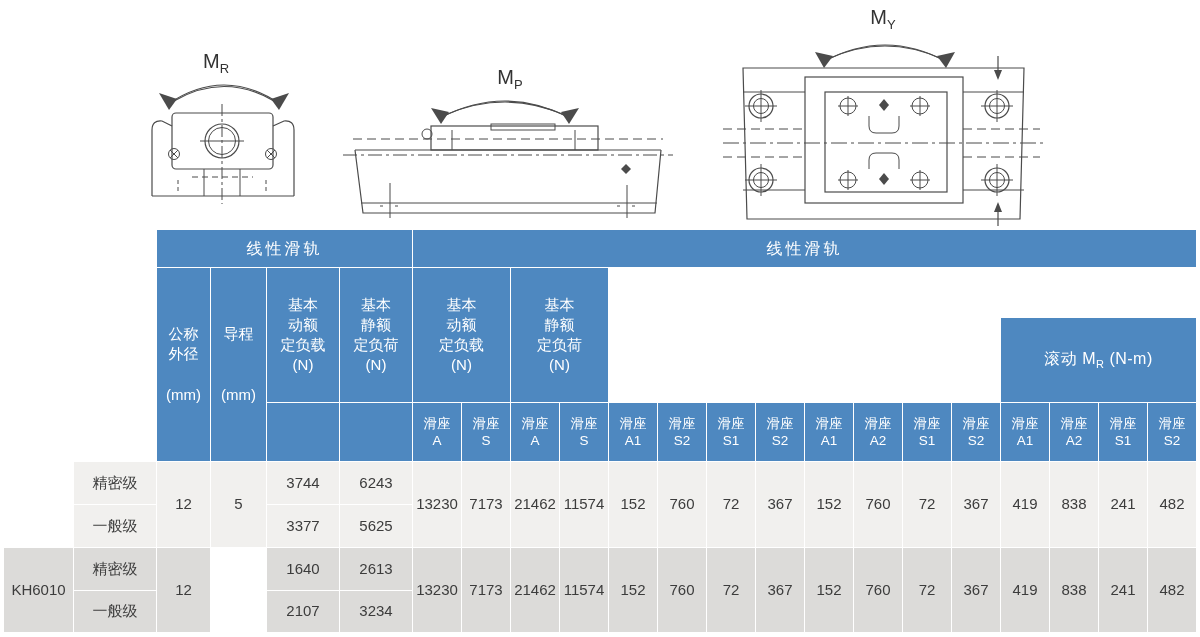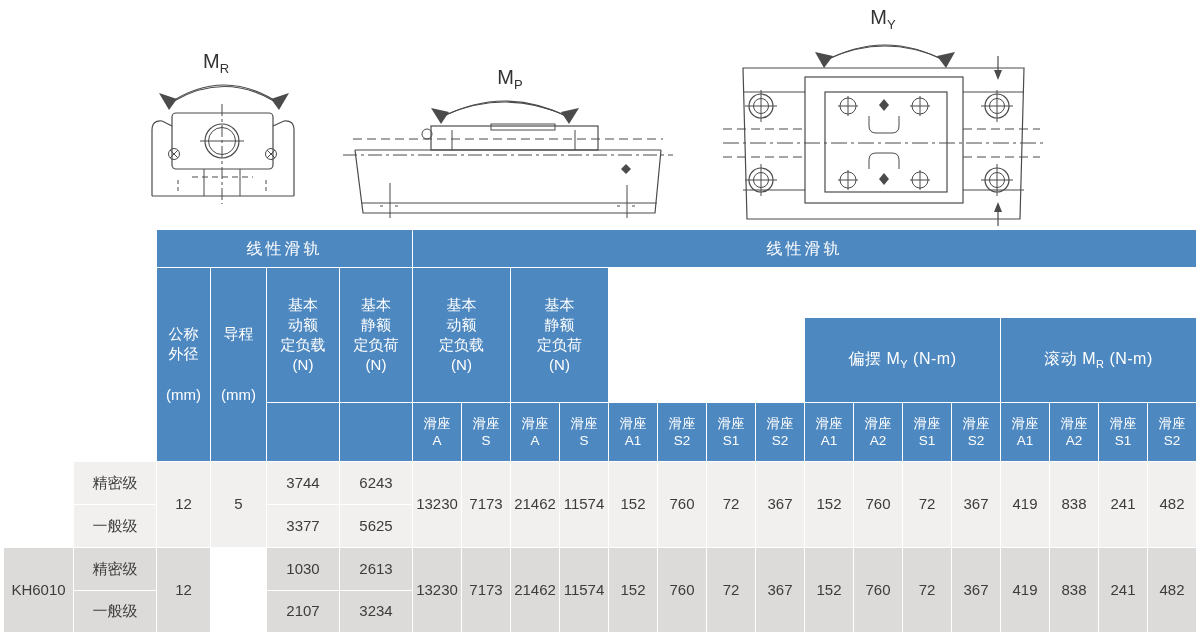--- a/index.html
+++ b/index.html
@@ -193,23 +193,20 @@
 
   <div class="c h" style="grid-area:2/7/4/9">基本
 动额
 定负载
 (N)</div>
   <div class="c h" style="grid-area:2/9/4/11">基本
 静额
 定负荷
 (N)</div>
 
-  <div class="c h mlabel" style="grid-area:3/15/4/19">
-    <span><span>偏摆 M</span><sub>Y</sub><span> (N-m)</span></span>
-  </div>
   <div class="c h mlabel" style="grid-area:3/19/4/23">
     <span><span>滚动 M</span><sub>R</sub><span> (N-m)</span></span>
   </div>
 
   <div class="c h slider" style="grid-area:4/7/5/8">滑座
 A</div>
   <div class="c h slider" style="grid-area:4/8/5/9">滑座
 S</div>
   <div class="c h slider" style="grid-area:4/9/5/10">滑座
 A</div>
@@ -262,21 +259,21 @@
   <div class="c b g1" style="grid-area:5/18/7/19">367</div>
   <div class="c b g1" style="grid-area:5/19/7/20">419</div>
   <div class="c b g1" style="grid-area:5/20/7/21">838</div>
   <div class="c b g1" style="grid-area:5/21/7/22">241</div>
   <div class="c b g1" style="grid-area:5/22/7/23">482</div>
 
   <div class="c b g2 model" style="grid-area:7/1/9/2">KH6010</div>
   <div class="c b g2" style="grid-area:7/2/8/3">精密级</div>
   <div class="c b g2" style="grid-area:8/2/9/3">一般级</div>
   <div class="c b g2" style="grid-area:7/3/9/4">12</div>
-  <div class="c b g2" style="grid-area:7/5/8/6">1030</div>
+  <div class="c b g2" style="grid-area:7/5/8/6">1640</div>
   <div class="c b g2" style="grid-area:8/5/9/6">2107</div>
   <div class="c b g2" style="grid-area:7/6/8/7">2613</div>
   <div class="c b g2" style="grid-area:8/6/9/7">3234</div>
   <div class="c b g2" style="grid-area:7/7/9/8">13230</div>
   <div class="c b g2" style="grid-area:7/8/9/9">7173</div>
   <div class="c b g2" style="grid-area:7/9/9/10">21462</div>
   <div class="c b g2" style="grid-area:7/10/9/11">11574</div>
   <div class="c b g2" style="grid-area:7/11/9/12">152</div>
   <div class="c b g2" style="grid-area:7/12/9/13">760</div>
   <div class="c b g2" style="grid-area:7/13/9/14">72</div>

